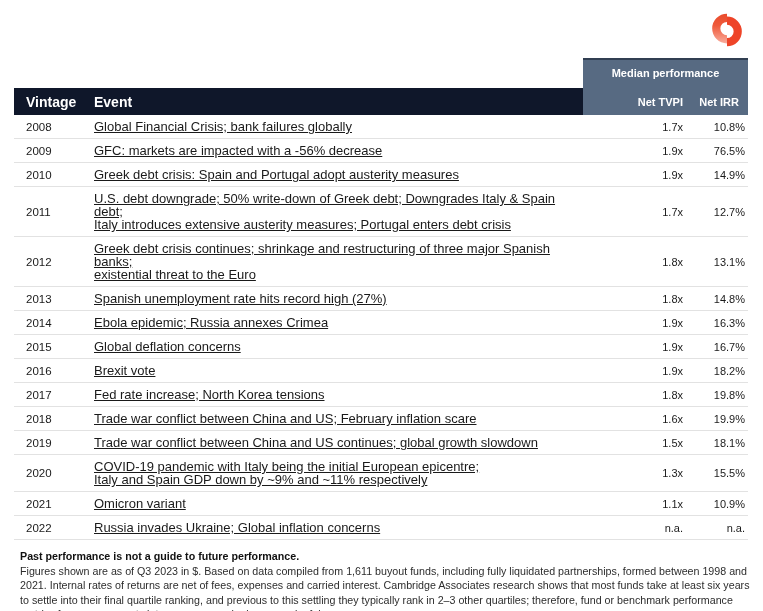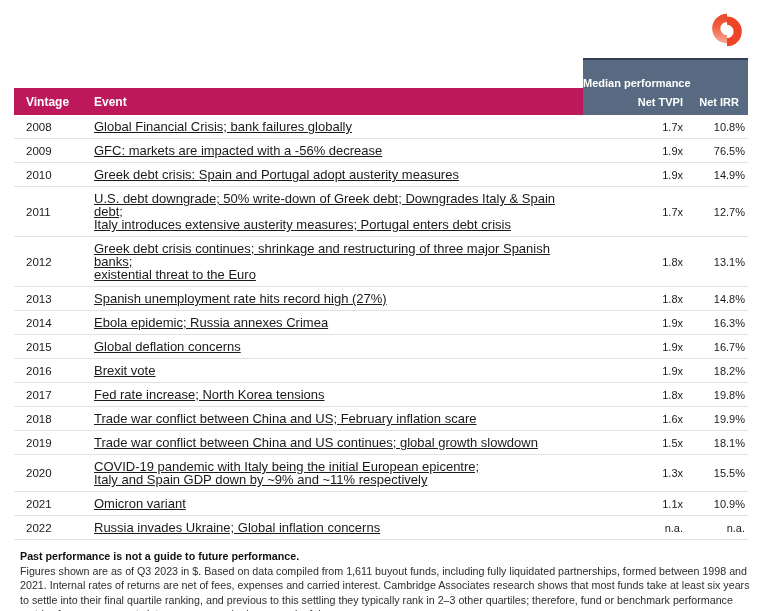--- a/index.html
+++ b/index.html
@@ -23,42 +23,42 @@
     position: absolute;
     top: 58px;
     left: 14px;
     width: 734px;
   }
   
   .thead { display: flex; align-items: flex-end; }
   .thead-left {
     width: 569px;
     height: 27px;
-    background: #be185d;
+    background: #0f172a;
     display: flex;
     align-items: center;
     color: #ffffff;
-    font-size: 12px;
+    font-size: 14px;
     font-weight: bold;
   }
   .hcol-vintage { width: 80px; padding-left: 12px; }
   .hcol-event  { flex: 1; }
   .thead-right {
     width: 165px;
     height: 57px;
     background: #576a82;
     border-top: 2px solid #313f52;
     color: #ffffff;
     font-size: 11px;
     font-weight: bold;
     display: flex;
     flex-direction: column;
     justify-content: space-between;
   }
-  .median-label { text-align: left; padding-top: 17px; }
+  .median-label { text-align: center; padding-top: 7px; }
   .metric-labels { display: flex; align-items: center; height: 27px; }
   .hcol-tvpi { width: 100px; text-align: right; }
   .hcol-irr  { width: 65px;  text-align: right; padding-right: 9px; }
   
   .tbody { width: 734px; }
   .trow {
     display: flex;
     align-items: center;
     border-bottom: 1px solid #e2e2e2;
     padding: 5px 0;

